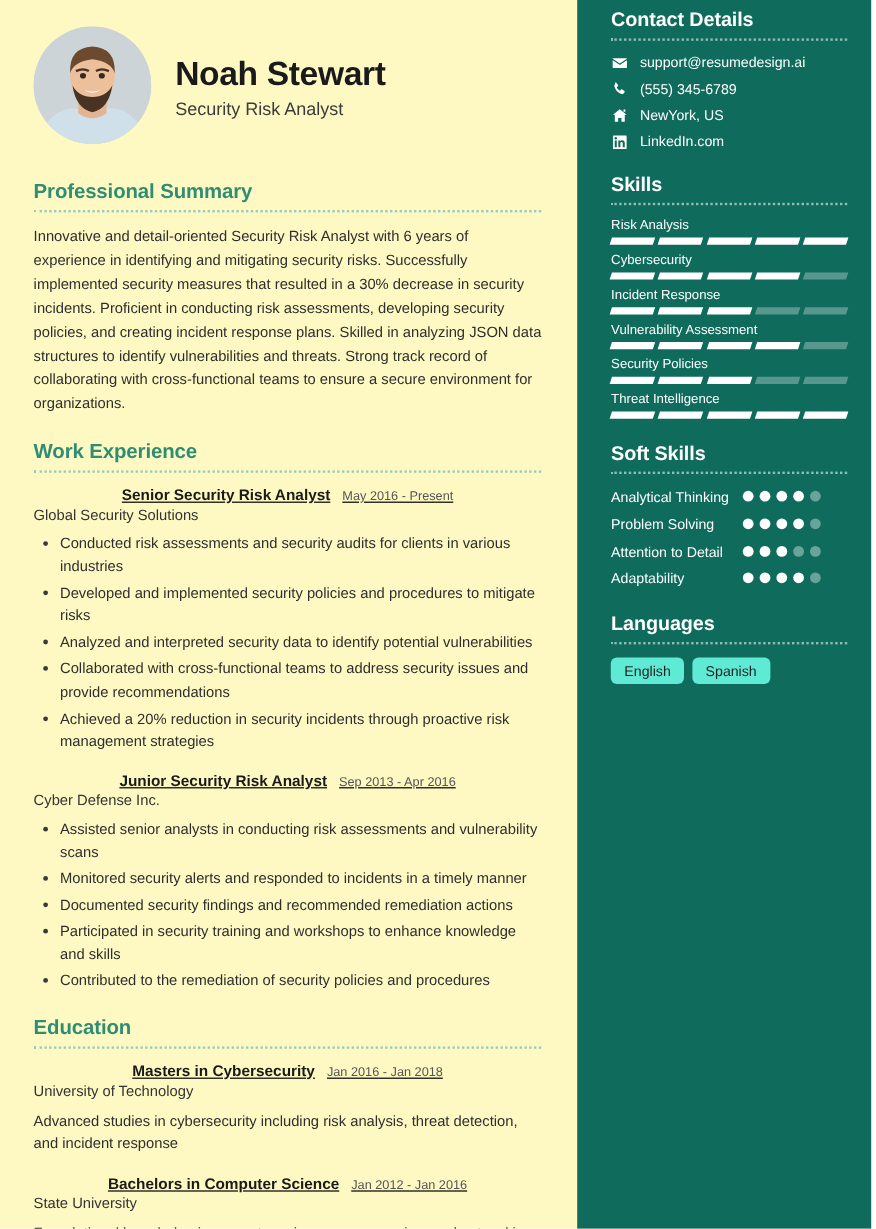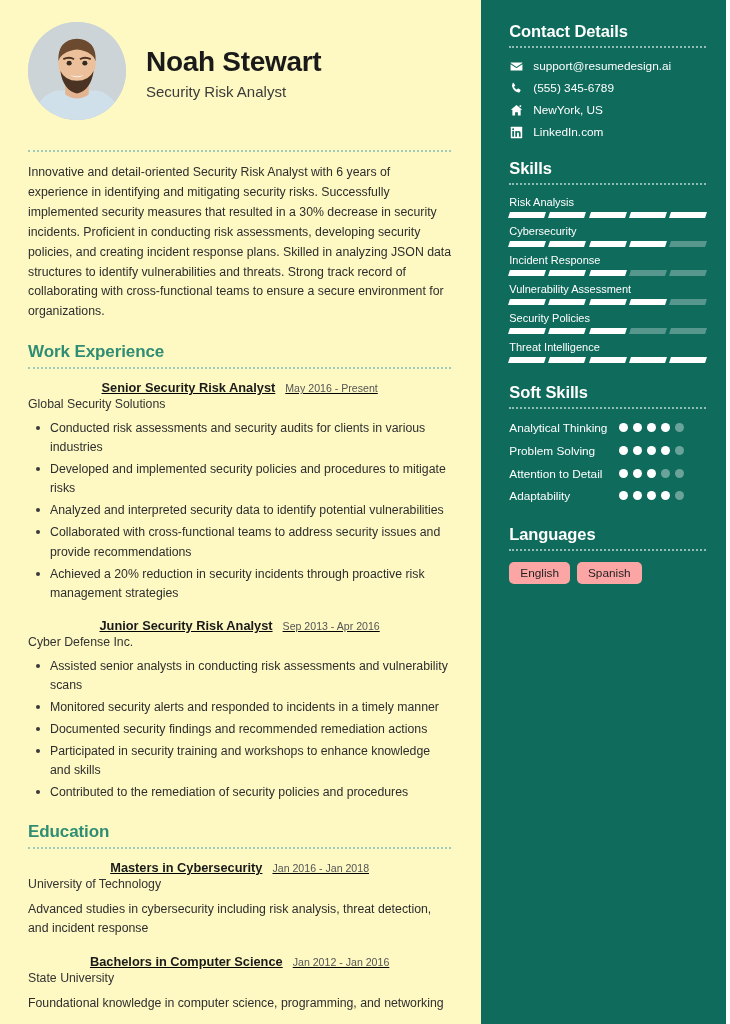--- a/index.html
+++ b/index.html
@@ -131,21 +131,21 @@
     height: 4px;
     border-radius: 50%;
     background: #3a3a3a;
   }
 
   
   .sidebar {
     width: 246px;
     background: #0f6b5c;
     color: #ffffff;
-    padding: 22px 20px 0 28px;
+    padding: 8px 20px 0 28px;
     margin-right: 4px;
   }
 
   .side-sec { margin-bottom: 20px; }
 
   .side-title {
     font-size: 16.5px;
     font-weight: bold;
     color: #ffffff;
     letter-spacing: -0.1px;
@@ -223,21 +223,21 @@
   }
   .dot.on { background: #ffffff; }
 
   
   .lang-chips {
     display: flex;
     flex-wrap: wrap;
     gap: 7px;
   }
   .chip {
-    background: #fca5a5;
+    background: #5eead4;
     color: #1f1f1f;
     font-size: 11.8px;
     padding: 4px 11px;
     border-radius: 5px;
   }
 </style>
 </head>
 <body>
 
 <div class="page">
@@ -260,20 +260,21 @@
           <path d="M53 38 Q58 35 64 38" stroke="#4a3322" stroke-width="2" fill="none"></path>
         </svg>
       </div>
       <div class="name-block">
         <div class="cand-name">Noah Stewart</div>
         <div class="cand-title">Security Risk Analyst</div>
       </div>
     </div>
 
     <div class="section">
+      <div class="sec-title">Professional Summary</div>
       <div class="sec-rule"></div>
       <div class="summary-text">Innovative and detail-oriented Security Risk Analyst with 6 years of experience in identifying and mitigating security risks. Successfully implemented security measures that resulted in a 30% decrease in security incidents. Proficient in conducting risk assessments, developing security policies, and creating incident response plans. Skilled in analyzing JSON data structures to identify vulnerabilities and threats. Strong track record of collaborating with cross-functional teams to ensure a secure environment for organizations.</div>
     </div>
 
     <div class="section">
       <div class="sec-title">Work Experience</div>
       <div class="sec-rule"></div>
       <div id="experience-list">
           <div class="entry">
             <div class="entry-head">

